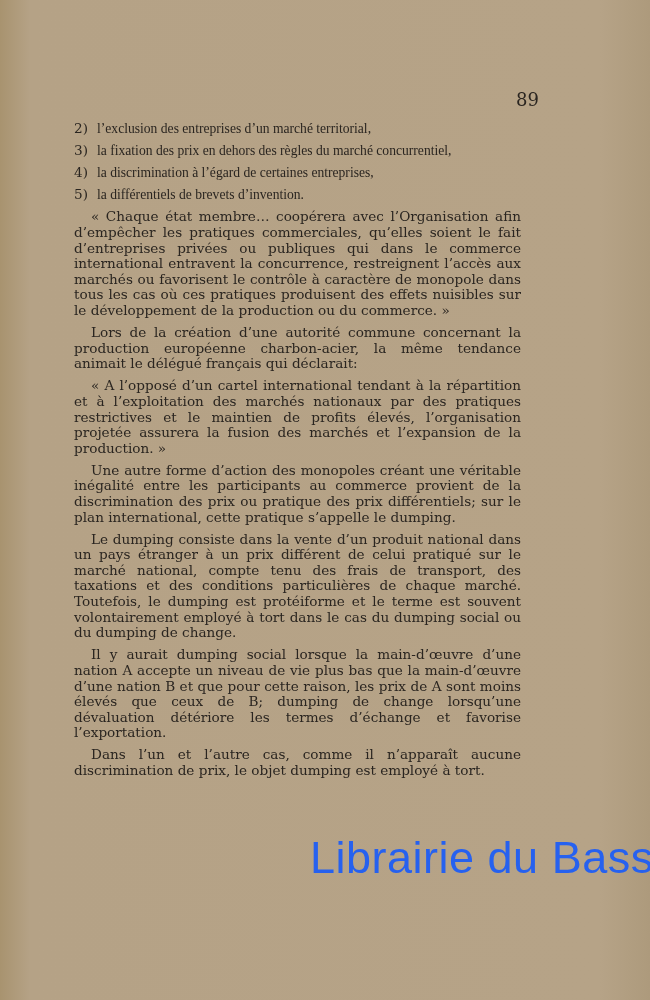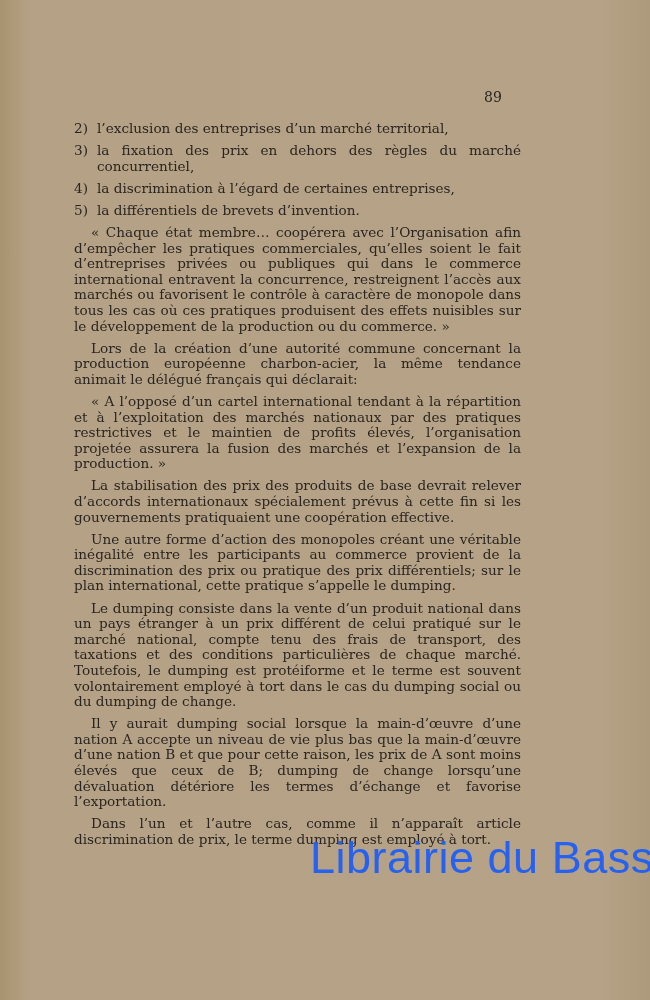--- a/index.html
+++ b/index.html
@@ -5,33 +5,33 @@
     html, body { margin: 0; padding: 0; }
     body {
       width: 650px; height: 1000px; overflow: hidden;
       background: #b3a084;
       background-image: linear-gradient(90deg, #a8936f 0px, #b5a286 30px, #b6a387 600px, #ad9a7c 650px);
       position: relative;
       font-family: "DejaVu Serif", "Liberation Serif", serif;
       color: #2a2520;
     }
     .page-number {
-      position: absolute; top: 89px; left: 484px;
-      font-size: 14px;
+      position: absolute; top: 89px; left: 516px;
+      font-size: 18px;
     }
     .content {
       position: absolute; top: 121px; left: 74px; width: 447px;
       font-size: 13.6px; line-height: 15.6px;
     }
     .list { margin: 0; padding: 0; list-style: none; }
     .list li {
       display: flex; margin-bottom: 6.5px;
     }
     .list .num { width: 23px; flex: none; }
-    .list .txt { flex: 1; text-align: justify; }
+    .list .txt { flex: 1; text-align: justify; font-family: Liberation Serif, serif; }
     p { margin: 0 0 6.5px 0; text-align: justify; text-indent: 17px; }
     b { font-weight: normal; }
     .watermark {
       position: absolute; top: 832px; left: 310px;
       font-family: "Liberation Sans", "DejaVu Sans", sans-serif;
       font-size: 45px; color: #1f5ef5; opacity: 0.95;
       letter-spacing: 0.5px; white-space: nowrap;
     }
   </style>
 </head>
@@ -55,20 +55,19 @@
     </li>
     <li>
       <span class="num">5)</span>
       <span class="txt">la différentiels de brevets d’invention.</span>
     </li>
   </ul>
 
   <p>« Chaque état membre… coopérera avec l’Organisation afin d’empêcher les pratiques commerciales, qu’elles soient le fait d’entreprises privées ou publiques qui dans le commerce international entravent la concurrence, restreignent l’accès aux marchés ou favorisent le contrôle à caractère de monopole dans tous les cas où ces pratiques produisent des effets nuisibles sur le développement de la production ou du commerce. »</p>
   <p>Lors de la création d’une autorité commune concernant la production européenne charbon-acier, la même tendance animait le délégué français qui déclarait:</p>
   <p>« A l’opposé d’un cartel international tendant à la répartition et à l’exploitation des marchés nationaux par des pratiques restrictives et le maintien de profits élevés, l’organisation projetée assurera la fusion des marchés et l’expansion de la production. »</p>
-  <p>La stabilisation des prix des produits de base devrait relever d’accords internationaux spécialement prévus à cette fin si les gouvernements pratiquaient une coopération effective.</p>
   <p><span>Une autre forme d’action des monopoles créant une véritable inégalité entre les participants au commerce provient de la discrimination des prix ou pratique des prix différentiels; sur le plan international, cette pratique s’appelle le </span><b>dumping.</b></p>
   <p><span>Le dumping consiste dans la vente d’un produit national dans un pays étranger à un prix différent de celui pratiqué sur le marché national, compte tenu des frais de transport, des taxations et des conditions particulières de chaque marché. Toutefois, le dumping est protéiforme et le terme est souvent volontairement employé à tort dans le cas du </span><b>dumping social</b><span> ou du </span><b>dumping de change.</b></p>
   <p>Il y aurait dumping social lorsque la main-d’œuvre d’une nation A accepte un niveau de vie plus bas que la main-d’œuvre d’une nation B et que pour cette raison, les prix de A sont moins élevés que ceux de B; dumping de change lorsqu’une dévaluation détériore les termes d’échange et favorise l’exportation.</p>
-  <p>Dans l’un et l’autre cas, comme il n’apparaît article discrimination de prix, le terme dumping est employé à tort.</p>
+  <p>Dans l’un et l’autre cas, comme il n’apparaît aucune discrimination de prix, le objet dumping est employé à tort.</p>
 </div>
 
 <div class="watermark">Librairie du Bassin</div>
 
 </body></html>

